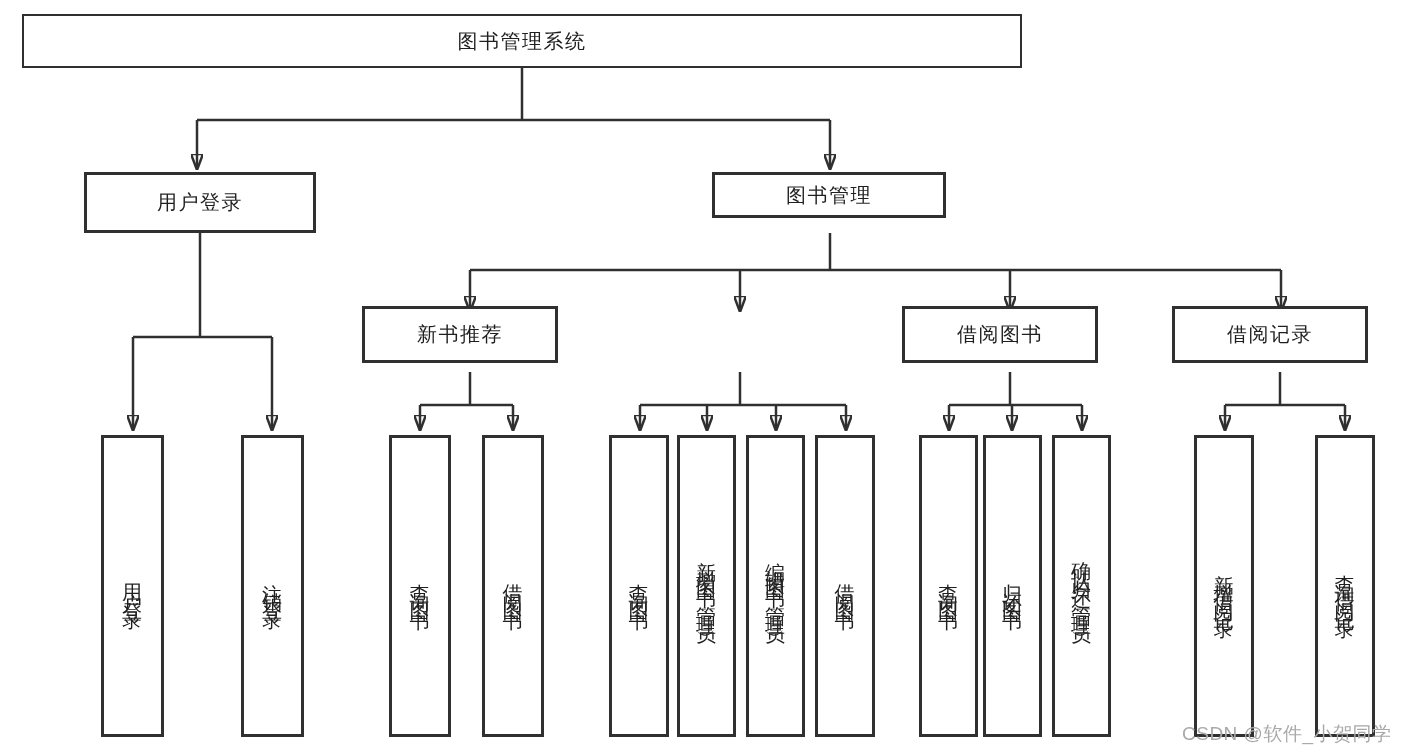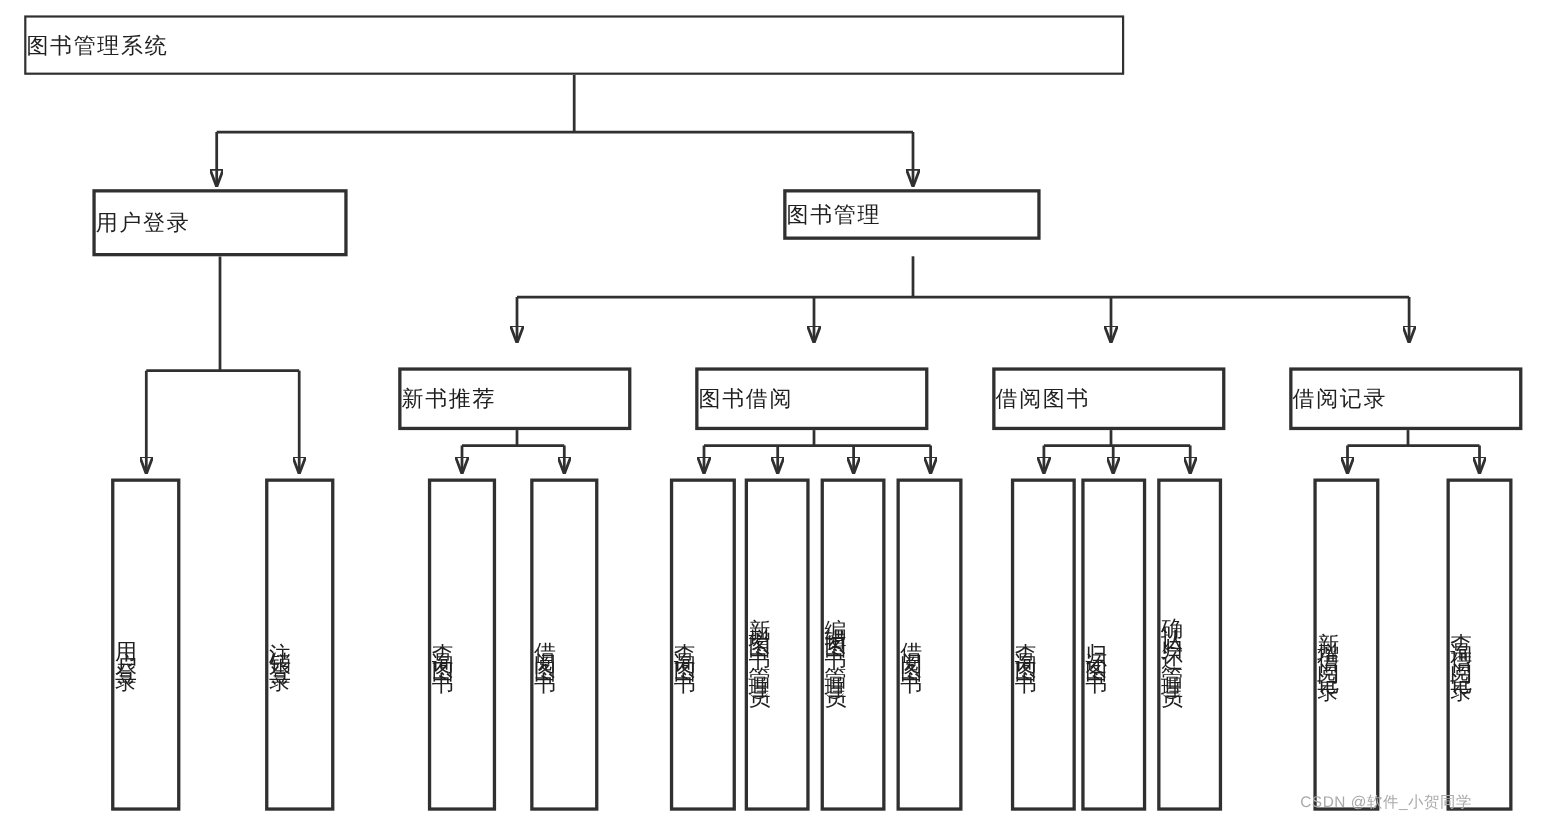--- a/index.html
+++ b/index.html
@@ -4,28 +4,28 @@
 <style>
   html,body { margin:0; padding:0; background:#ffffff; }
   .stage {
     position:relative; width:1405px; height:747px; background:#ffffff;
     font-family:"Liberation Sans", sans-serif; overflow:hidden;
     --line:#303030; --text:#1f1f1f; --wm:#a9a9a9;
   }
   svg.wires { position:absolute; left:0; top:0; width:1405px; height:747px; }
   .box {
     position:absolute; background:#ffffff; border:3px solid var(--line);
-    box-sizing:border-box; display:flex; align-items:center; justify-content:flex-start;
+    box-sizing:border-box; display:flex; align-items:center; justify-content:center;
     color:var(--text);
   }
   .box .lbl { font-size:20px; letter-spacing:1.5px; white-space:nowrap; }
   .root { left:22px; top:14px; width:1000px; height:54px; border-width:2.5px; }
   .n-login { left:84px;  top:172px; width:232px; height:61px; }
   .n-mgmt  { left:712px; top:172px; width:234px; height:46px; }
-  .lvl3 { top:334px; width:212px; height:57px; }
+  .lvl3 { top:306px; width:196px; height:57px; }
   .n-newbook { left:362px; }
   .n-borrow  { left:632px; }
   .n-current { left:902px; }
   .n-record  { left:1172px; }
   .leaf { top:435px; height:302px; }
   .leaf .lbl {
     writing-mode:vertical-lr; text-orientation:mixed;
     font-size:20px; letter-spacing:9px; line-height:1;
   }
   .lf1  { left:101px;  width:63px; }
@@ -36,21 +36,21 @@
   .lf6  { left:677px;  width:59px; }
   .lf7  { left:746px;  width:59px; }
   .lf8  { left:815px;  width:60px; }
   .lf9  { left:919px;  width:59px; }
   .lf10 { left:983px;  width:59px; }
   .lf11 { left:1052px; width:59px; }
   .lf12 { left:1194px; width:60px; }
   .lf13 { left:1315px; width:60px; }
   .watermark {
     position:absolute; left:1182px; top:721px; z-index:5;
-    color:var(--wm); font-size:14px; white-space:nowrap; letter-spacing:0.5px;
+    color:var(--wm); font-size:19px; white-space:nowrap; letter-spacing:0.5px;
   }
   .wires path { stroke:var(--line); stroke-width:2.5; fill:none; }
 </style>
 </head>
 <body>
 
 <div class="stage" style="--line: #303030; --text: #1f1f1f; --wm: #a9a9a9;">
 
   <svg class="wires" viewBox="0 0 1405 747" xmlns="http://www.w3.org/2000/svg">
     <defs>
@@ -107,23 +107,20 @@
   <div class="box n-login">
     <span class="lbl">用户登录</span>
   </div>
   <div class="box n-mgmt">
     <span class="lbl">图书管理</span>
   </div>
 
   <div class="box lvl3 n-newbook">
     <span class="lbl">新书推荐</span>
   </div>
-  <div class="box lvl3 n-borrow">
-    <span class="lbl">图书借阅</span>
-  </div>
   <div class="box lvl3 n-current">
     <span class="lbl">借阅图书</span>
   </div>
   <div class="box lvl3 n-record">
     <span class="lbl">借阅记录</span>
   </div>
 
   <div class="box leaf lf1">
     <span class="lbl">用户登录</span>
   </div>

